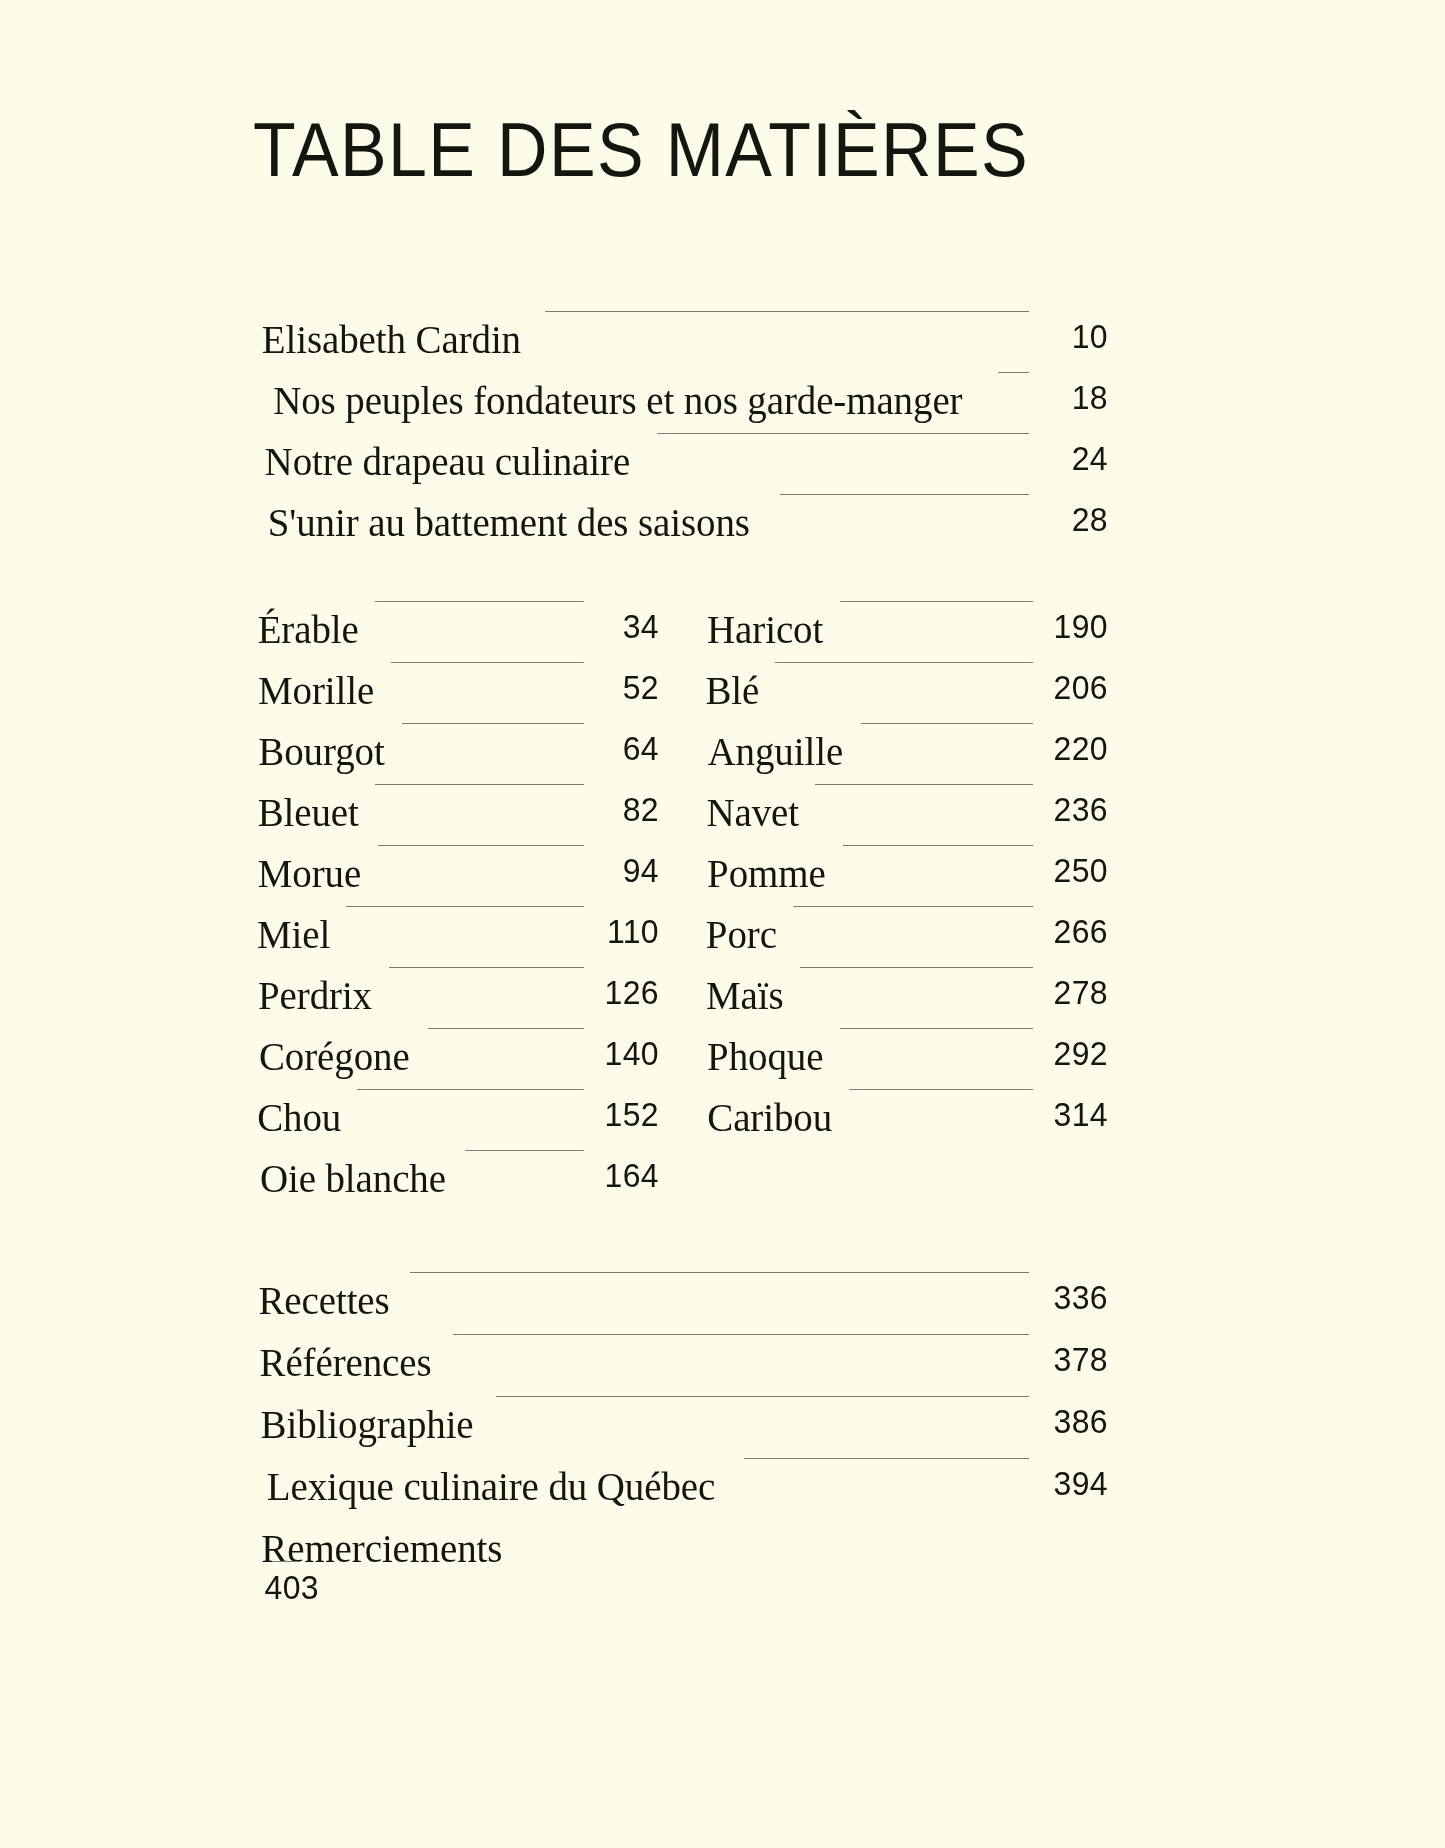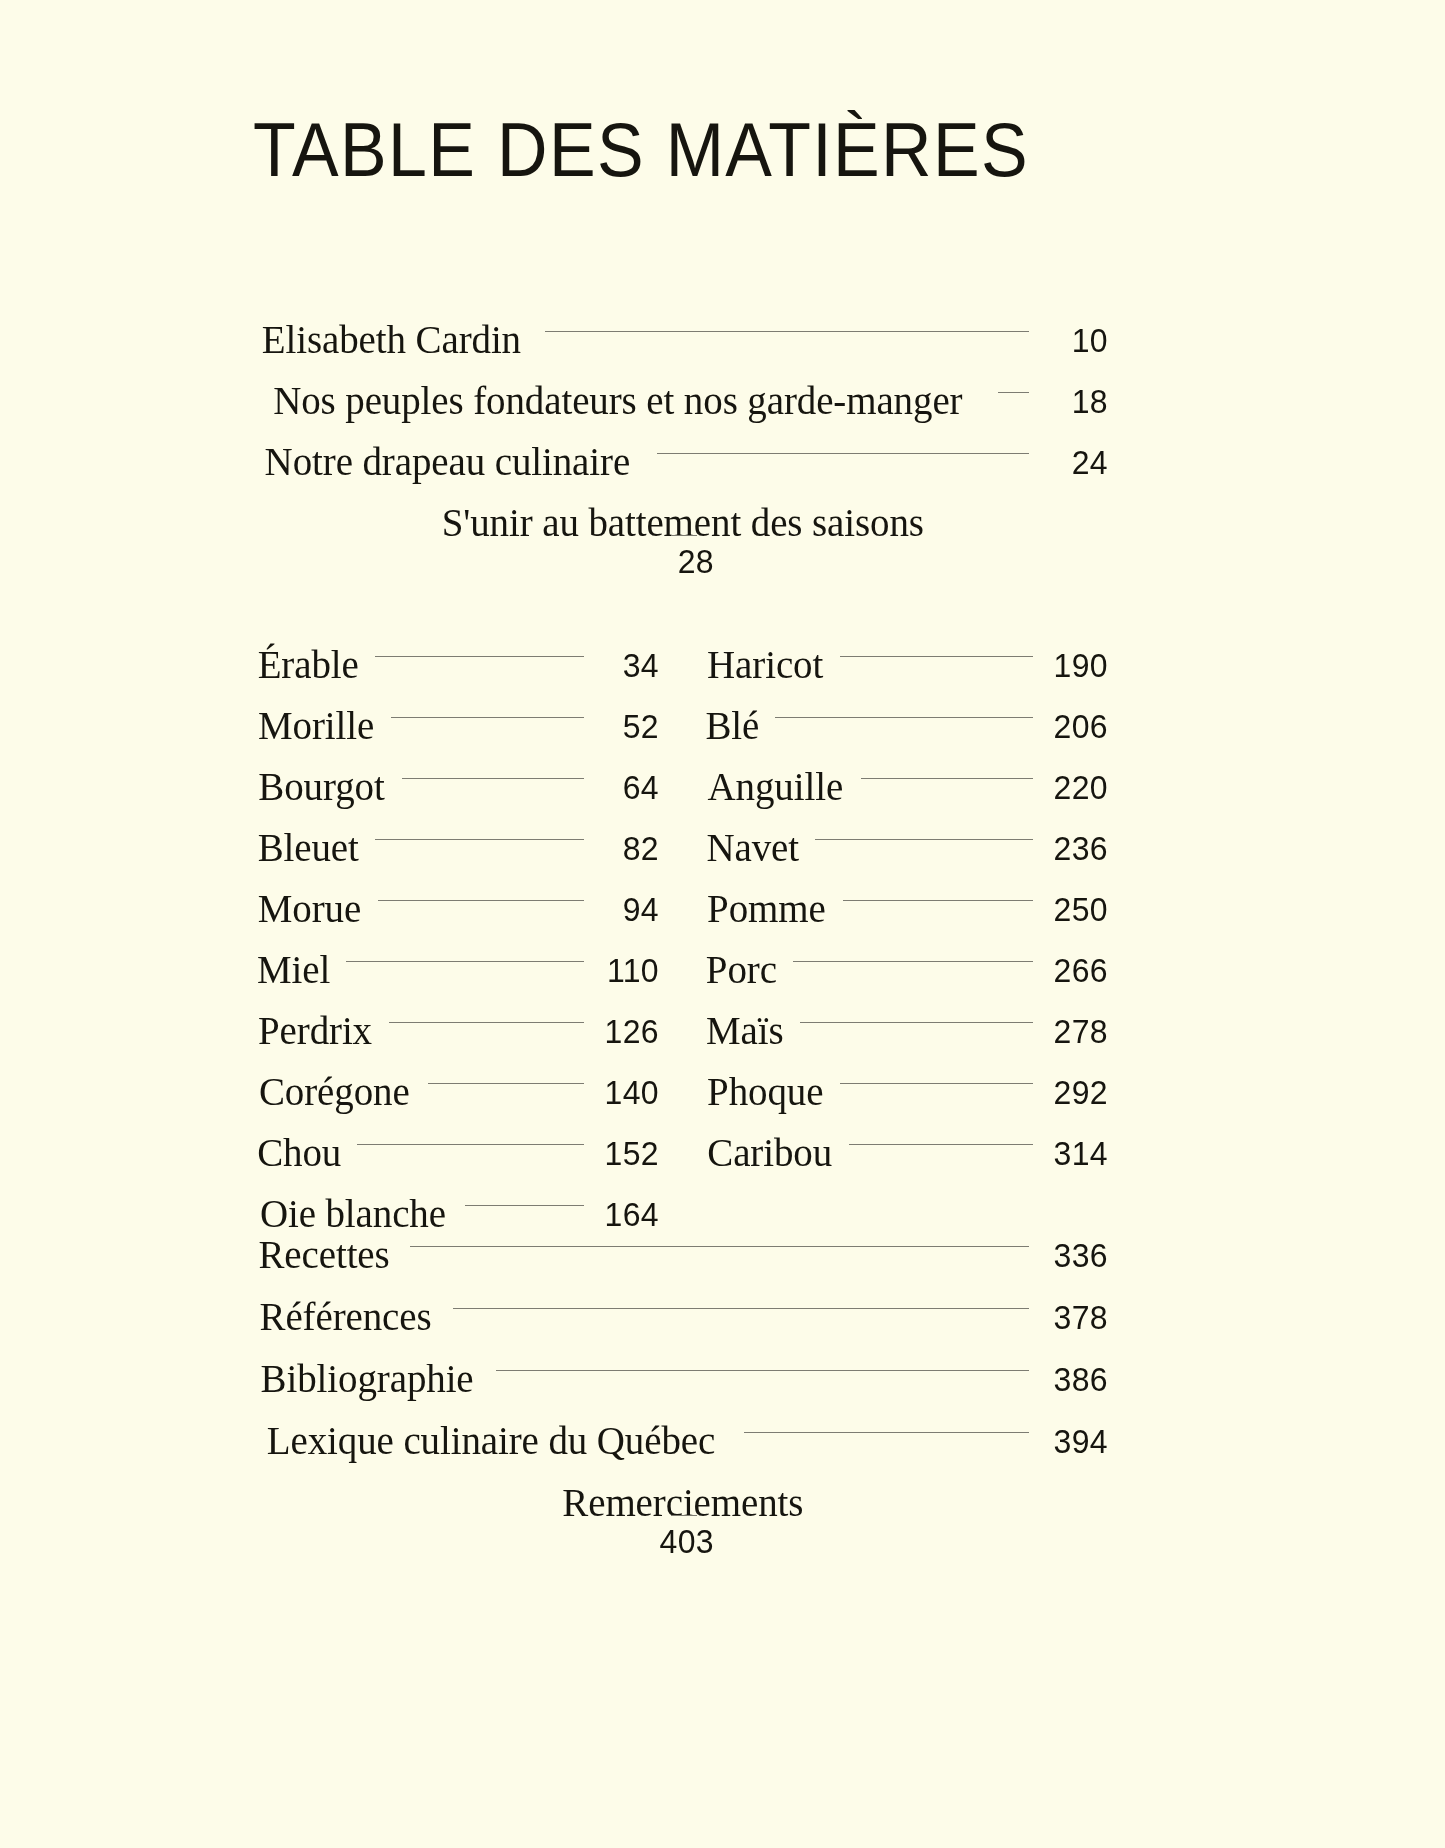--- a/index.html
+++ b/index.html
@@ -34,21 +34,21 @@
     padding-top: 112px;
     margin: 0 0 0 -2px;
     transform: scaleX(0.92);
     transform-origin: left center;
     white-space: nowrap;
   }
 
   
   .toc-row {
     display: flex;
-    align-items: center;
+    align-items: flex-start;
     width: 100%;
     line-height: 1;
   }
   .toc-label {
     font-family: "Liberation Serif", "DejaVu Serif", serif;
     font-size: 41px;
     letter-spacing: -0.1px;
     color: #16150f;
     white-space: nowrap;
     transform: scaleX(0.95);
@@ -73,41 +73,42 @@
     transform: scaleX(0.94);
     transform-origin: right baseline;
   }
 
   
   .section-intro {
     margin-top: 131px;
     width: 855px;
   }
   .section-intro .toc-row { margin-bottom: 20px; }
-  .section-intro .toc-row:last-child { margin-bottom: 0; flex-direction: column; }
+  .section-intro .toc-row:last-child { margin-bottom: 0; }
   .section-intro .toc-page { width: 66px; }
 
   
   .section-columns {
     margin-top: 66px;
     display: flex;
     width: 855px;
     gap: 43px;
   }
   .col {
     flex: 1 1 0;
     min-width: 0;
   }
   .col .toc-row { margin-bottom: 20px; }
   .col .toc-row:last-child { margin-bottom: 0; }
   .col .toc-page { width: 66px; }
   .col .toc-leader { margin: 0 11px 0 14px; }
 
   
   .section-back {
+    margin-top: 81px;
     width: 855px;
   }
   .section-back .toc-row { margin-bottom: 21px; }
   .section-back .toc-row:last-child { margin-bottom: 0; flex-direction: column; }
   .section-back .toc-page { width: 66px; }
 </style>
 </head>
 <body>
 
 <div class="page">

